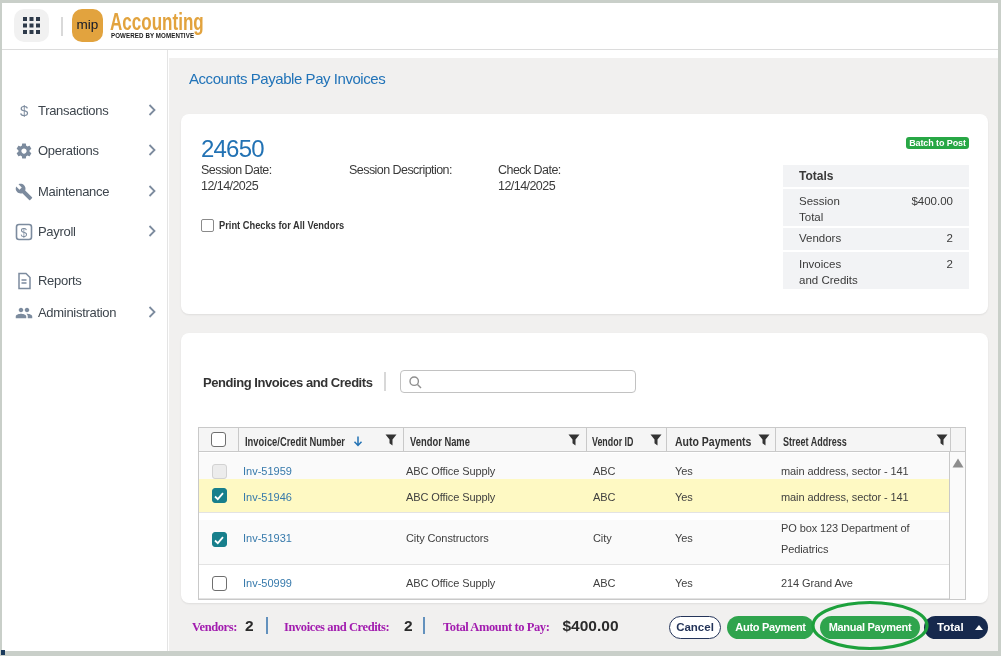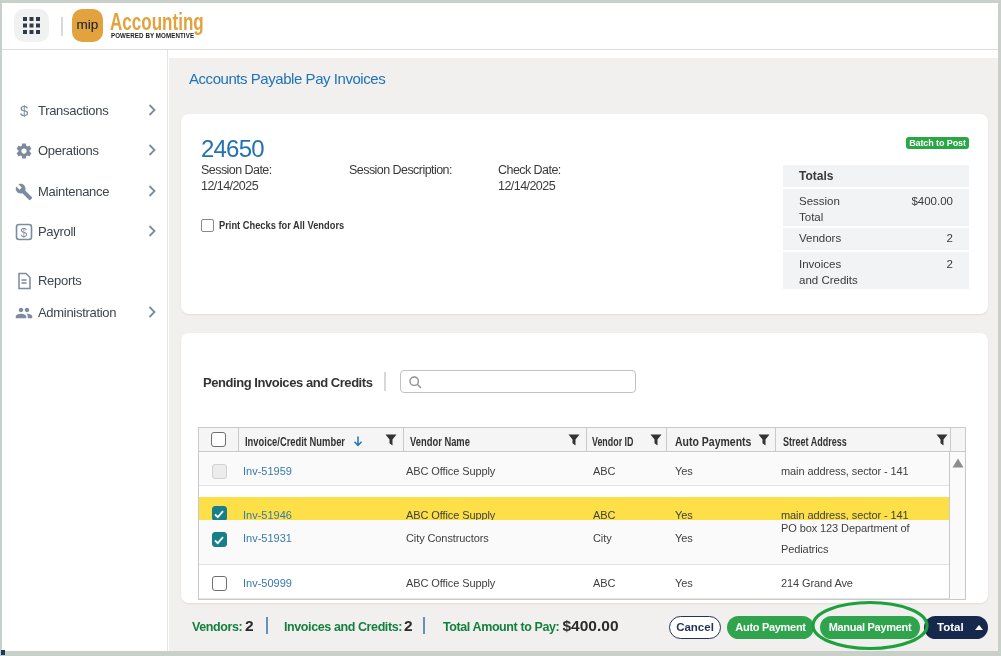--- a/index.html
+++ b/index.html
@@ -57,21 +57,21 @@
 .row .link { color:#3679ab; letter-spacing:0; }
 .cb { position:absolute; left:13px; width:15px; height:15px; border-radius:3px; }
 .cb.off { background:#fff; border:1.5px solid #6f6f6f; }
 .cb.dis { background:#ececec; border:1.5px solid #d2d2d2; }
 .cb.on { background:#177f8c; border:1.5px solid #177f8c; }
 .cb.on svg { position:absolute; left:1px; top:2.5px; }
 #sbar { position:absolute; right:0; top:24px; width:16px; bottom:0; background:#fafafa; border-left:1px solid #c9c9c9; }
 
 
 #footer { position:absolute; left:0; bottom:0; width:100%; height:56px; }
-.ftxt { position:absolute; top:25px; font-size:12.5px; letter-spacing:-0.4px; font-weight:bold; color:#15803d; white-space:nowrap; }
+.ftxt { position:absolute; top:25px; font-size:12.5px; letter-spacing:-0.4px; font-weight:bold; color:#a21caf; white-space:nowrap;font-family:Liberation Serif, serif; }
 .fnum { position:absolute; top:22px; font-size:15.5px; font-weight:bold; color:#2b2b2b; }
 .fsep { position:absolute; top:22px; width:2px; height:17px; background:#6391bd; }
 .btn { position:absolute; top:21px; height:23px; border-radius:12px; font-size:11px; font-weight:bold; text-align:center; white-space:nowrap; }
 #btncancel { left:500px; width:52px; background:#fff; border:1.5px solid #25355a; color:#25355a; line-height:20px; font-size:11.5px; }
 #btnauto { left:558px; width:87px; background:#2fa44d; color:#fff; line-height:23px; letter-spacing:-0.3px; }
 #btnmanual { left:651px; width:100px; background:#2fa44d; color:#fff; line-height:23px; letter-spacing:-0.3px; }
 #btnsave { left:755px; width:64px; background:#16294d; color:#fff; line-height:23px; text-align:left; font-size:11.5px; }
 #btnsave span { margin-left:13px; }
 #savecaret { position:absolute; right:5.5px; top:9px; width:0; height:0; border-left:4.5px solid transparent; border-right:4.5px solid transparent; border-bottom:5.5px solid #fff; }
 </style>
@@ -232,21 +232,21 @@
       </div>
 
       <div class="row" style="top:25px; height:33px; background:#fafafa;">
         <div class="cb dis" style="top:10.5px;"></div>
         <span class="link" style="position:absolute; left:44px; top:11.5px;">Inv-51959</span>
         <span style="position:absolute; left:207px; top:11.5px;">ABC Office Supply</span>
         <span style="position:absolute; left:394px; top:11.5px;">ABC</span>
         <span style="position:absolute; left:476px; top:11.5px;">Yes</span>
         <span style="position:absolute; left:582px; top:11.5px;">main address, sector - 141</span>
       </div>
-      <div class="row" style="top:69px; height:34px; background:#fde047;">
+      <div class="row" style="top:51px; height:34px; background:#fef9c3;">
         <div class="cb on" style="top:9px;">
               <svg width="10" height="9" viewBox="0 0 10 9">
                 <path d="M1 4.5 L3.8 7.2 L9 1.2" fill="none" stroke="#fff" stroke-width="1.8"></path>
               </svg>
             </div>
         <span class="link" style="position:absolute; left:44px; top:11.5px;">Inv-51946</span>
         <span style="position:absolute; left:207px; top:11.5px;">ABC Office Supply</span>
         <span style="position:absolute; left:394px; top:11.5px;">ABC</span>
         <span style="position:absolute; left:476px; top:11.5px;">Yes</span>
         <span style="position:absolute; left:582px; top:11.5px;">main address, sector - 141</span>

